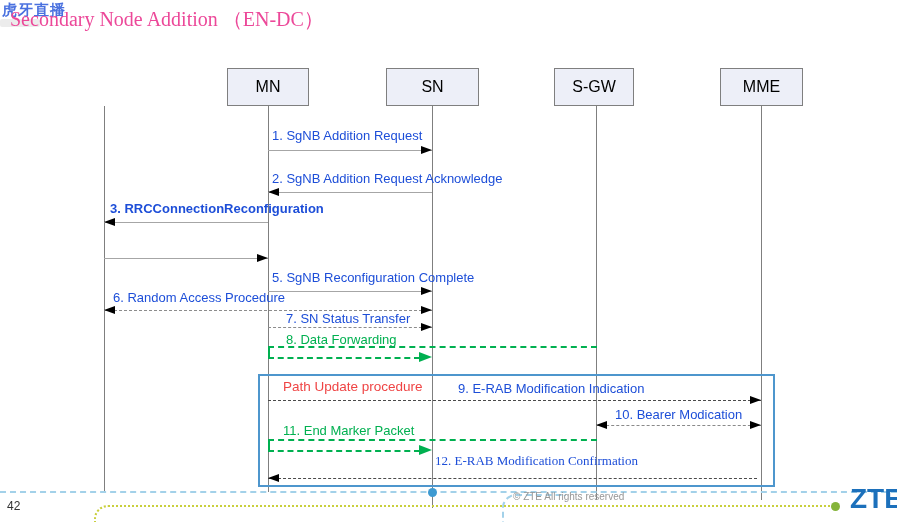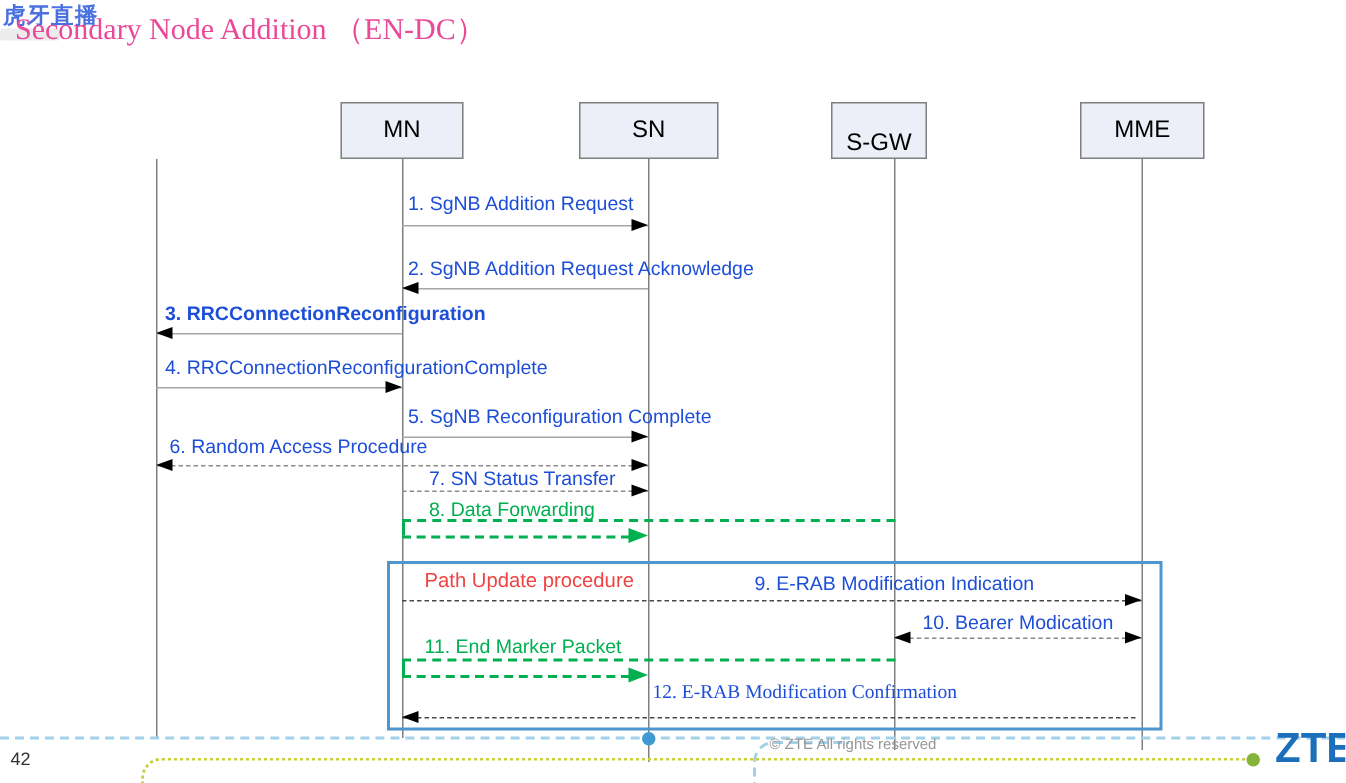--- a/index.html
+++ b/index.html
@@ -71,21 +71,21 @@
   <div class="watermark-sub"></div>
 
   <div class="title">Secondary Node Addition （EN-DC）</div>
 
   <div class="actor" style="left:227px;width:82px;">
       <span>MN</span>
     </div>
   <div class="actor" style="left:386px;width:93px;">
       <span>SN</span>
     </div>
-  <div class="actor" style="left:554px;width:64px;align-items:flex-end;">
+  <div class="actor" style="left:554px;width:80px;">
       <span>S-GW</span>
     </div>
   <div class="actor" style="left:720px;width:83px;">
       <span>MME</span>
     </div>
 
   <div class="lifeline" style="left:104px;height:386px;"></div>
   <div class="lifeline" style="left:268px;height:386px;"></div>
   <div class="lifeline" style="left:432px;height:402px;"></div>
   <div class="lifeline" style="left:596px;height:394px;"></div>
@@ -99,21 +99,20 @@
   <div class="arr-r" style="left:421px;top:146px;"></div>
 
   <div class="msg-label" style="left:272px;top:171px;">2. SgNB Addition Request Acknowledge</div>
   <div class="hline" style="left:268px;top:192px;width:164px;"></div>
   <div class="arr-l" style="left:268px;top:188px;"></div>
 
   <div class="msg-label" style="left:110px;top:201px;font-weight:bold;">3. RRCConnectionReconfiguration</div>
   <div class="hline" style="left:104px;top:222px;width:164px;"></div>
   <div class="arr-l" style="left:104px;top:218px;"></div>
 
-  <div class="msg-label" style="left:110px;top:237px;">4. RRCConnectionReconfigurationComplete</div>
   <div class="hline" style="left:104px;top:258px;width:164px;"></div>
   <div class="arr-r" style="left:257px;top:254px;"></div>
 
   <div class="msg-label" style="left:272px;top:270px;text-align:center;">5. SgNB Reconfiguration Complete</div>
   <div class="hline" style="left:268px;top:291px;width:164px;"></div>
   <div class="arr-r" style="left:421px;top:287px;"></div>
 
   <div class="msg-label" style="left:113px;top:290px;">6. Random Access Procedure</div>
   <div class="hline dash" style="left:104px;top:310px;width:328px;"></div>
   <div class="arr-l" style="left:104px;top:306px;"></div>
@@ -122,21 +121,21 @@
   <div class="msg-label" style="left:286px;top:311px;">7. SN Status Transfer</div>
   <div class="hline dash" style="left:268px;top:327px;width:164px;"></div>
   <div class="arr-r" style="left:421px;top:323px;"></div>
 
   <div class="msg-label green" style="left:286px;top:332px;">8. Data Forwarding</div>
   <div class="hline green-dash" style="left:268px;top:346px;width:329px;"></div>
   <div class="vseg-green" style="left:268px;top:347px;height:10px;"></div>
   <div class="hline green-dash" style="left:268px;top:357px;width:152px;"></div>
   <div class="arr-r green" style="left:419px;top:352px;"></div>
 
-  <div class="msg-label" style="left:458px;top:381px;margin-left:45px;">9. E-RAB  Modification Indication</div>
+  <div class="msg-label" style="left:458px;top:381px;">9. E-RAB  Modification Indication</div>
   <div class="hline dark-dash" style="left:268px;top:400px;width:493px;"></div>
   <div class="arr-r" style="left:750px;top:396px;"></div>
 
   <div class="msg-label" style="left:615px;top:407px;">10. Bearer Modication</div>
   <div class="hline grey-dash" style="left:596px;top:425px;width:165px;"></div>
   <div class="arr-l" style="left:596px;top:421px;"></div>
   <div class="arr-r" style="left:750px;top:421px;"></div>
 
   <div class="msg-label green" style="left:283px;top:423px;">11. End Marker Packet</div>
   <div class="hline green-dash" style="left:268px;top:439px;width:329px;"></div>

